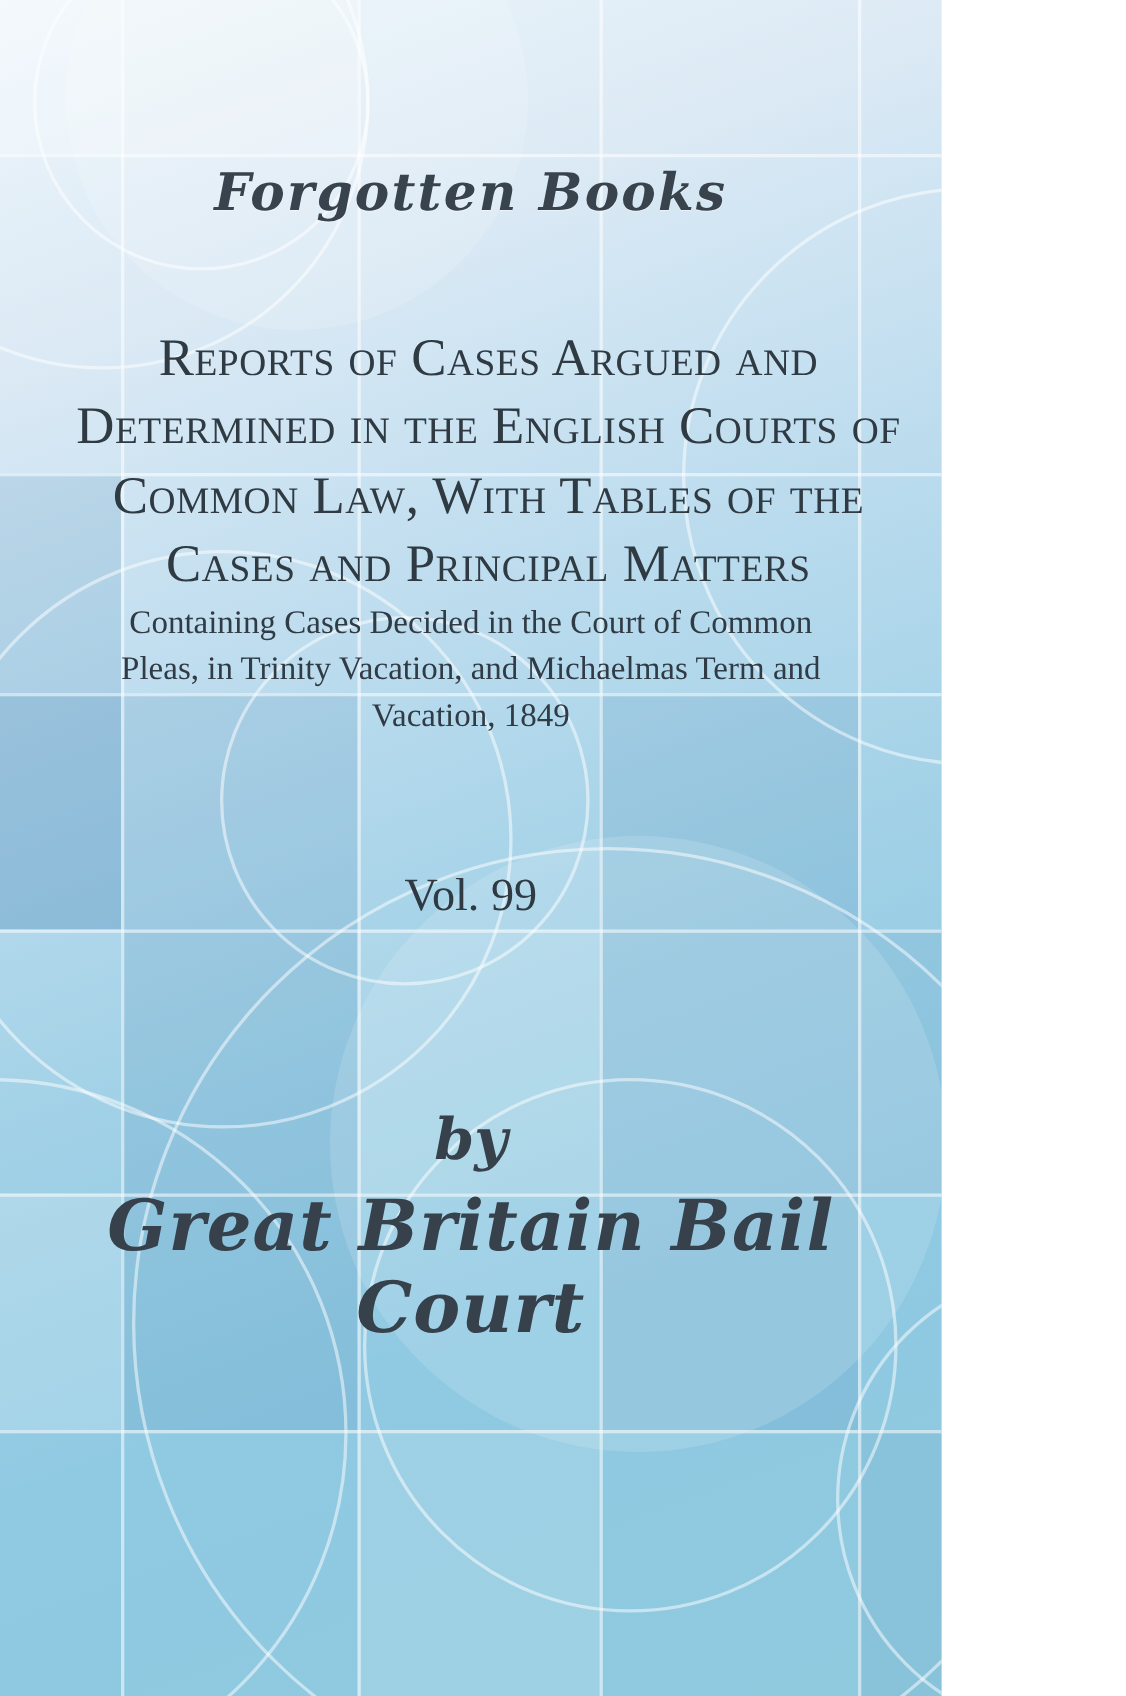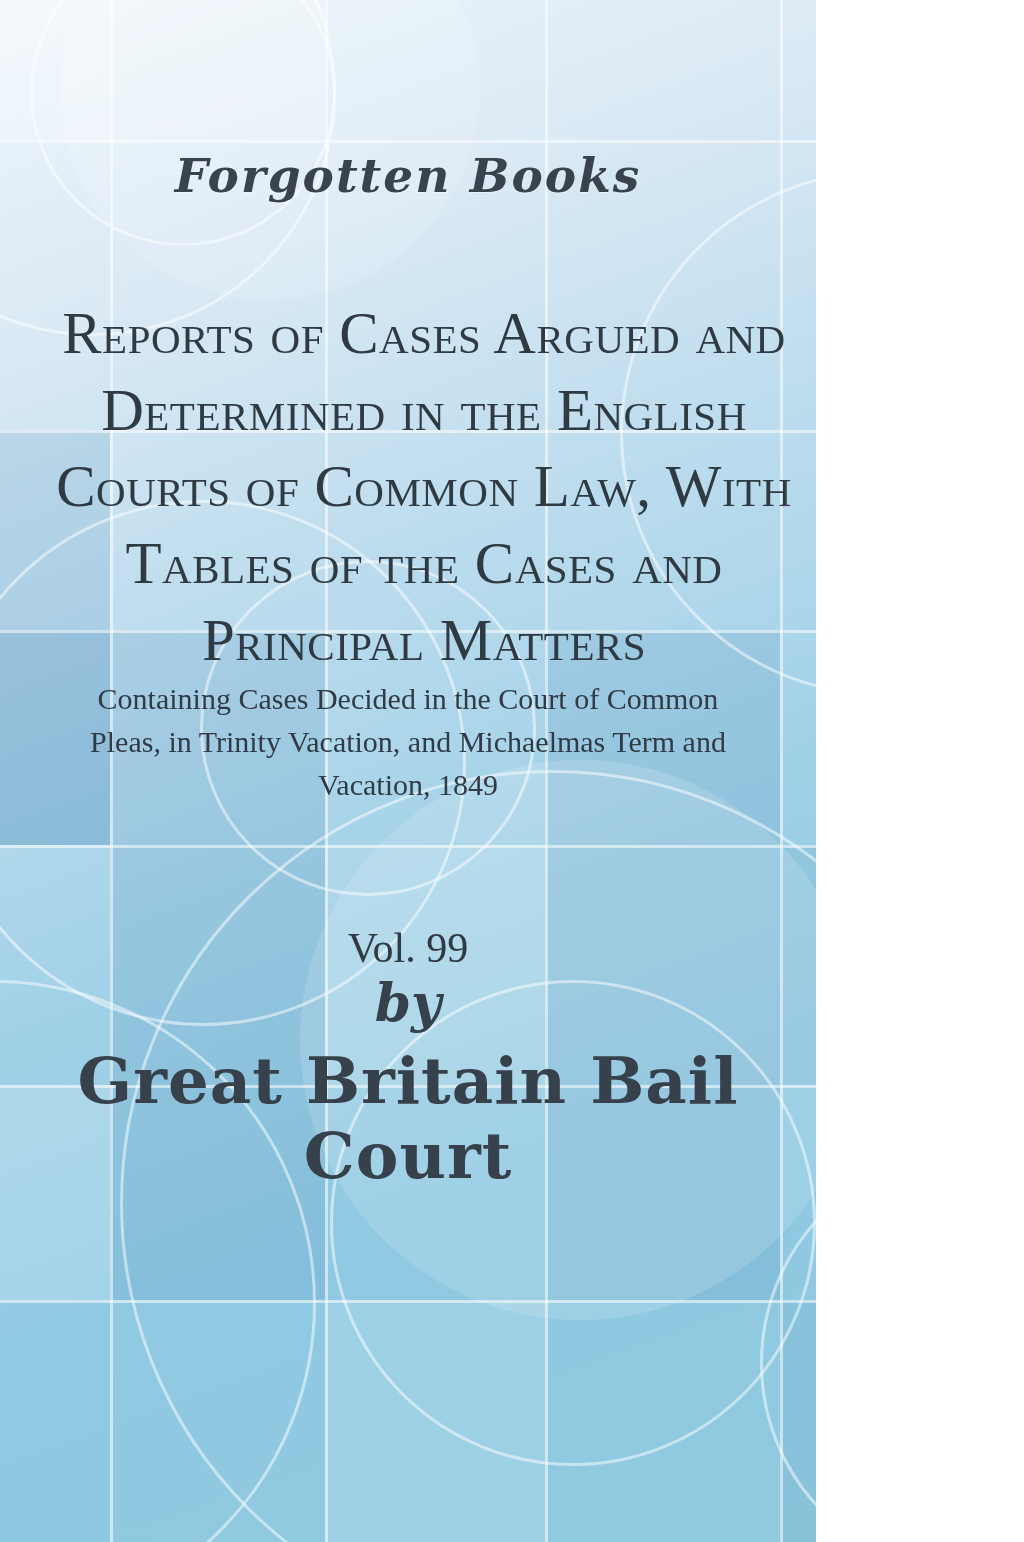--- a/index.html
+++ b/index.html
@@ -7,20 +7,21 @@
     padding: 0;
     background: #ffffff;
   }
   #cover {
     position: relative;
     width: 816px;
     height: 1542px;
     overflow: hidden;
     background: linear-gradient(160deg, #eef6fb 0%, #dceaf5 18%, #bcdcee 38%, #9fd0e6 58%, #8fc9e2 75%, #8fcadf 100%);
     font-family: "Liberation Serif", serif;
+    padding-left: 40px;
   }
 
   
   .bg-layer {
     position: absolute;
     inset: 0;
     pointer-events: none;
   }
   .tile {
     position: absolute;
@@ -65,48 +66,50 @@
     font-weight: 700;
     font-size: 47px;
     letter-spacing: 2px;
     color: #39434d;
     font-style: italic;
     text-shadow: 0 1px 0 rgba(255,255,255,0.45);
   }
   .title {
     margin-top: 92px;
     width: 800px;
-    font-size: 59px;
+    font-size: 48px;
     line-height: 1.30;
     font-variant: small-caps;
     letter-spacing: 0.5px;
     color: #2f3a43;
     margin-left: 32px;
   }
   .subtitle {
     width: 680px;
     font-size: 30px;
     line-height: 1.42;
     color: #303b45;
   }
   .volume {
     margin-top: 118px;
     font-size: 42px;
     color: #2f3a43;
   }
   .byline {
+    margin-top: 168px;
     font-family: "DejaVu Serif", serif;
     font-style: italic;
     font-weight: 700;
     font-size: 52px;
     color: #36414b;
   }
   .author {
     margin-top: 10px;
     font-family: "DejaVu Serif", serif;
+    font-style: italic;
     font-weight: 700;
     font-size: 64px;
     letter-spacing: 1px;
     color: #36414b;
   }
 </style>
 </head>
 <body>
 
 <div id="cover">

